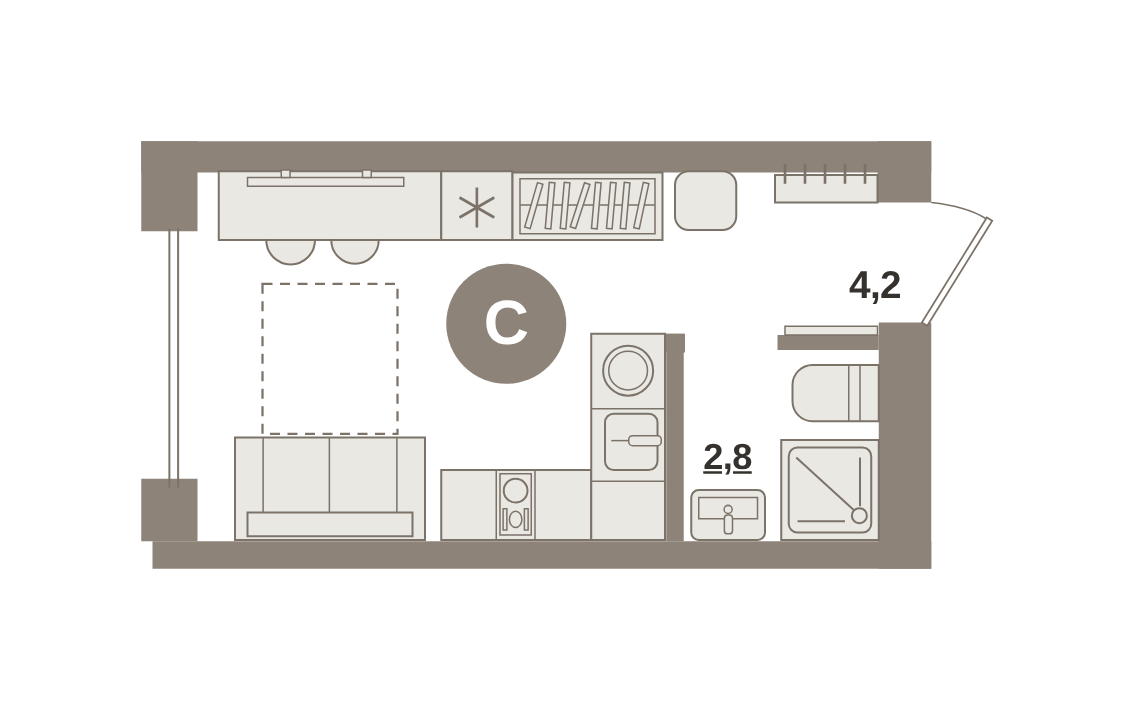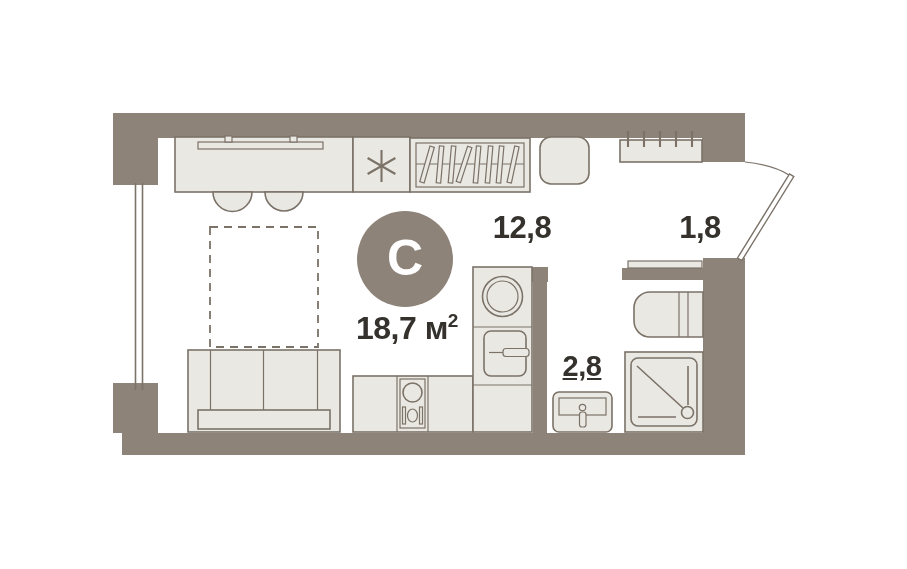--- a/index.html
+++ b/index.html
@@ -177,22 +177,17 @@
         <circle class="stroke thin" cx="582.5" cy="407.5" r="3.2"></circle>
         <rect class="furn thin" x="579.5" y="412" width="6.5" height="15" rx="2.5"></rect>
       </g>
     </g>
   </svg>
 
   <div class="badge">
     <span>С</span>
   </div>
 
-  <div class="total-label">
-    <span>18,7</span>
-    <span>м</span><sup>2</sup>
-  </div>
 
-  <div class="lbl" style="left:522px;top:210px;">12,8</div>
-  <div class="lbl" style="left:700px;top:210px;">1,8</div>
+  <div class="lbl" style="left:700px;top:210px;">4,2</div>
   <div class="lbl small" style="left:582px;top:350px;">2,8</div>
 
 </div>
 
 </body></html>

